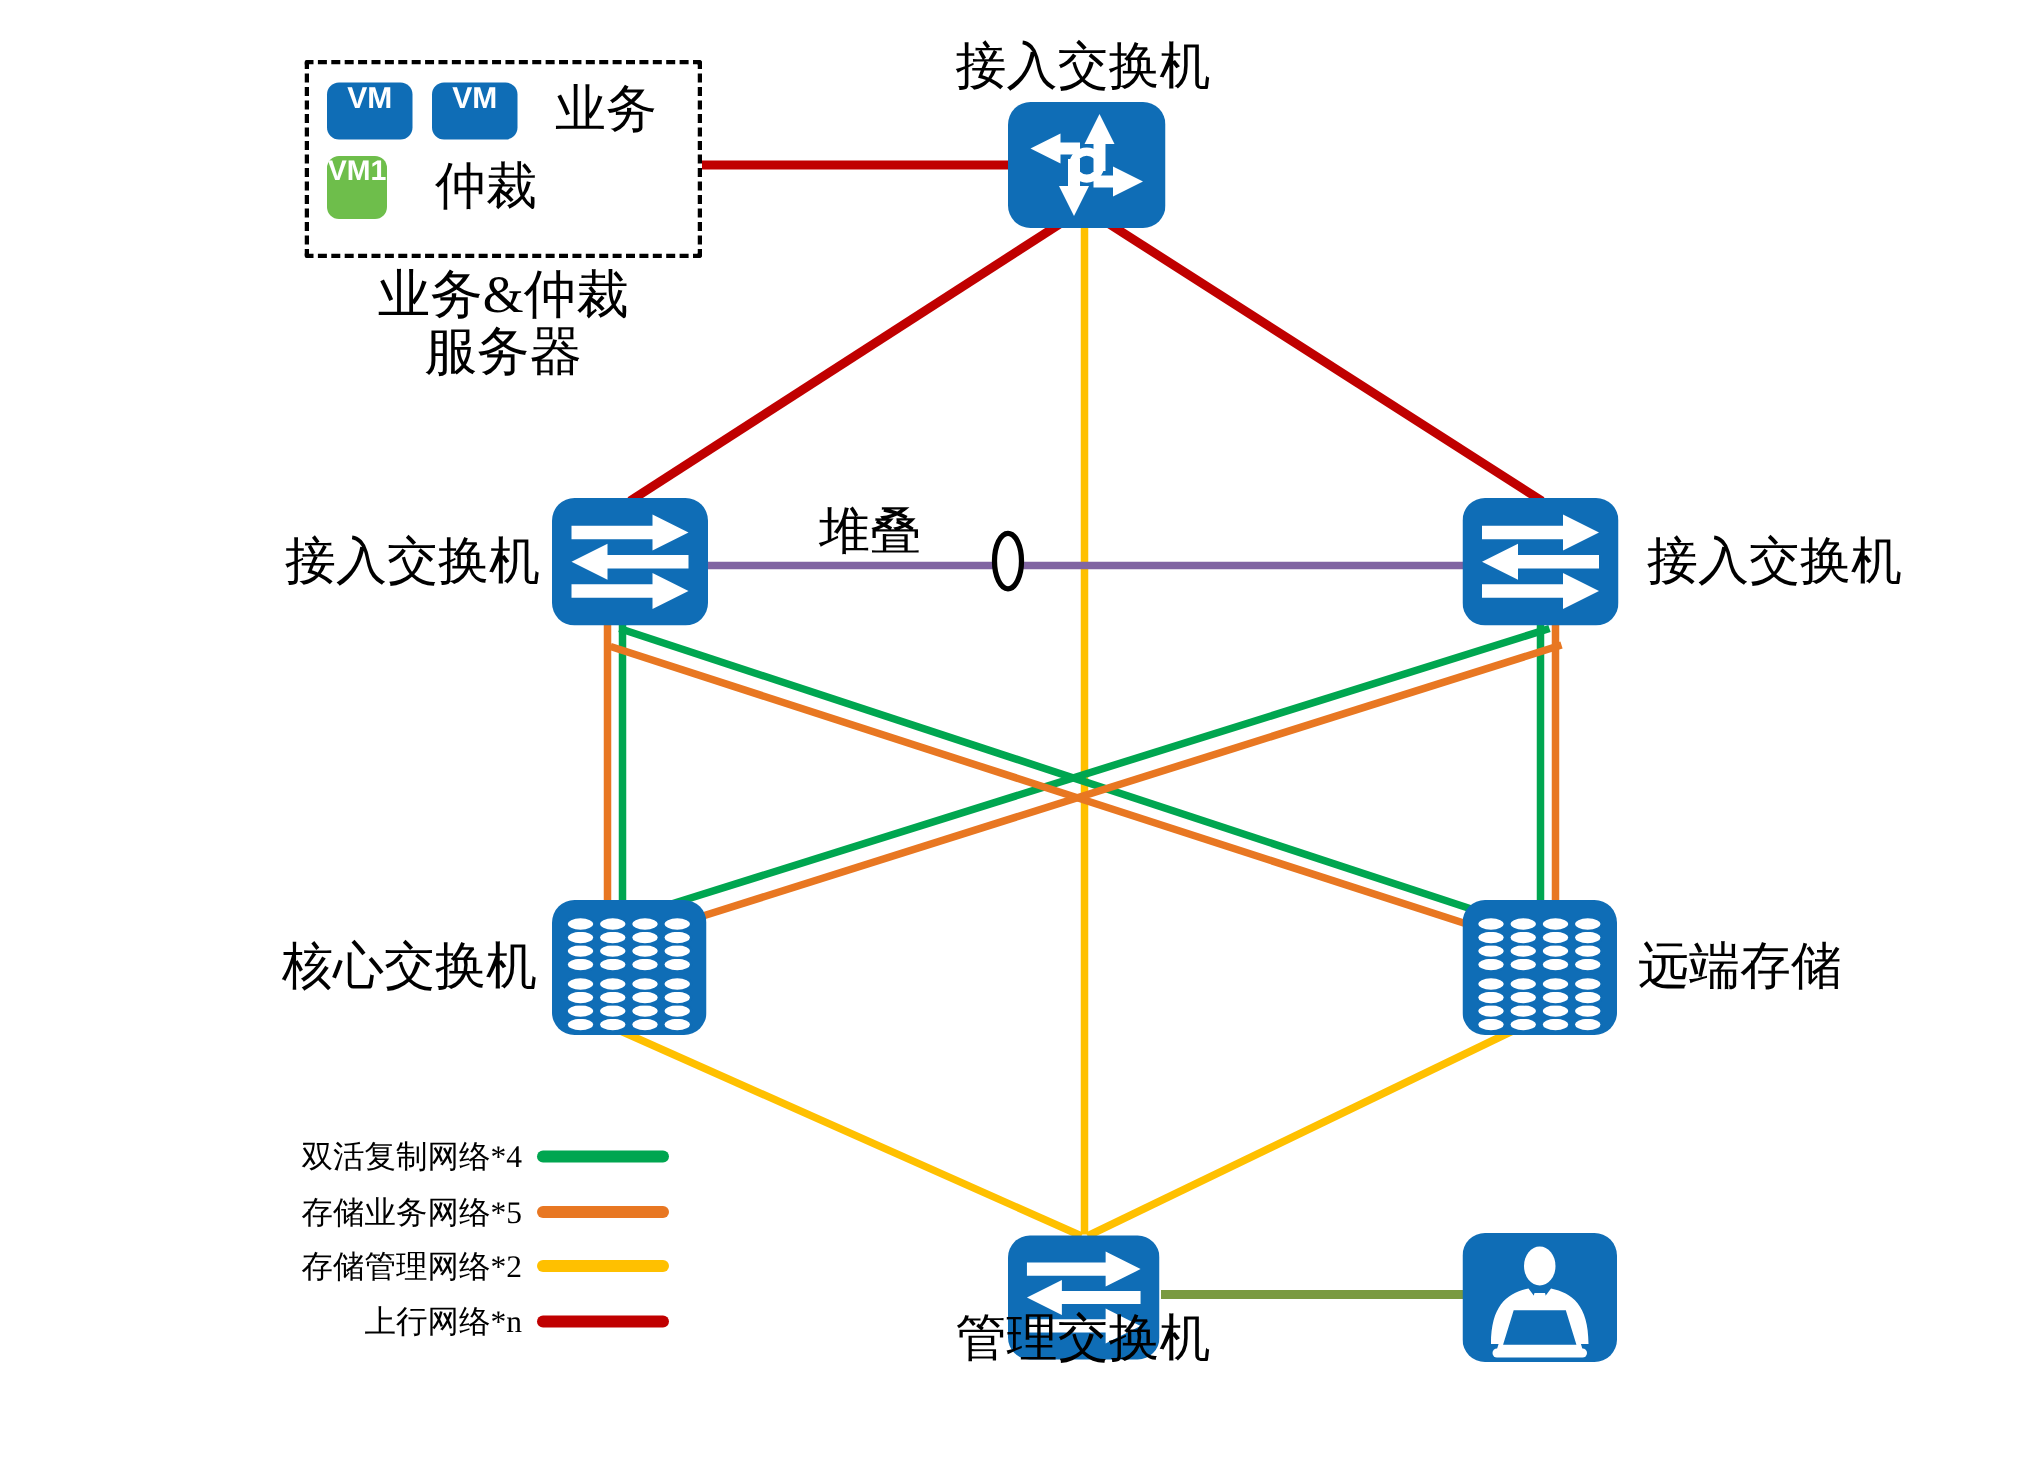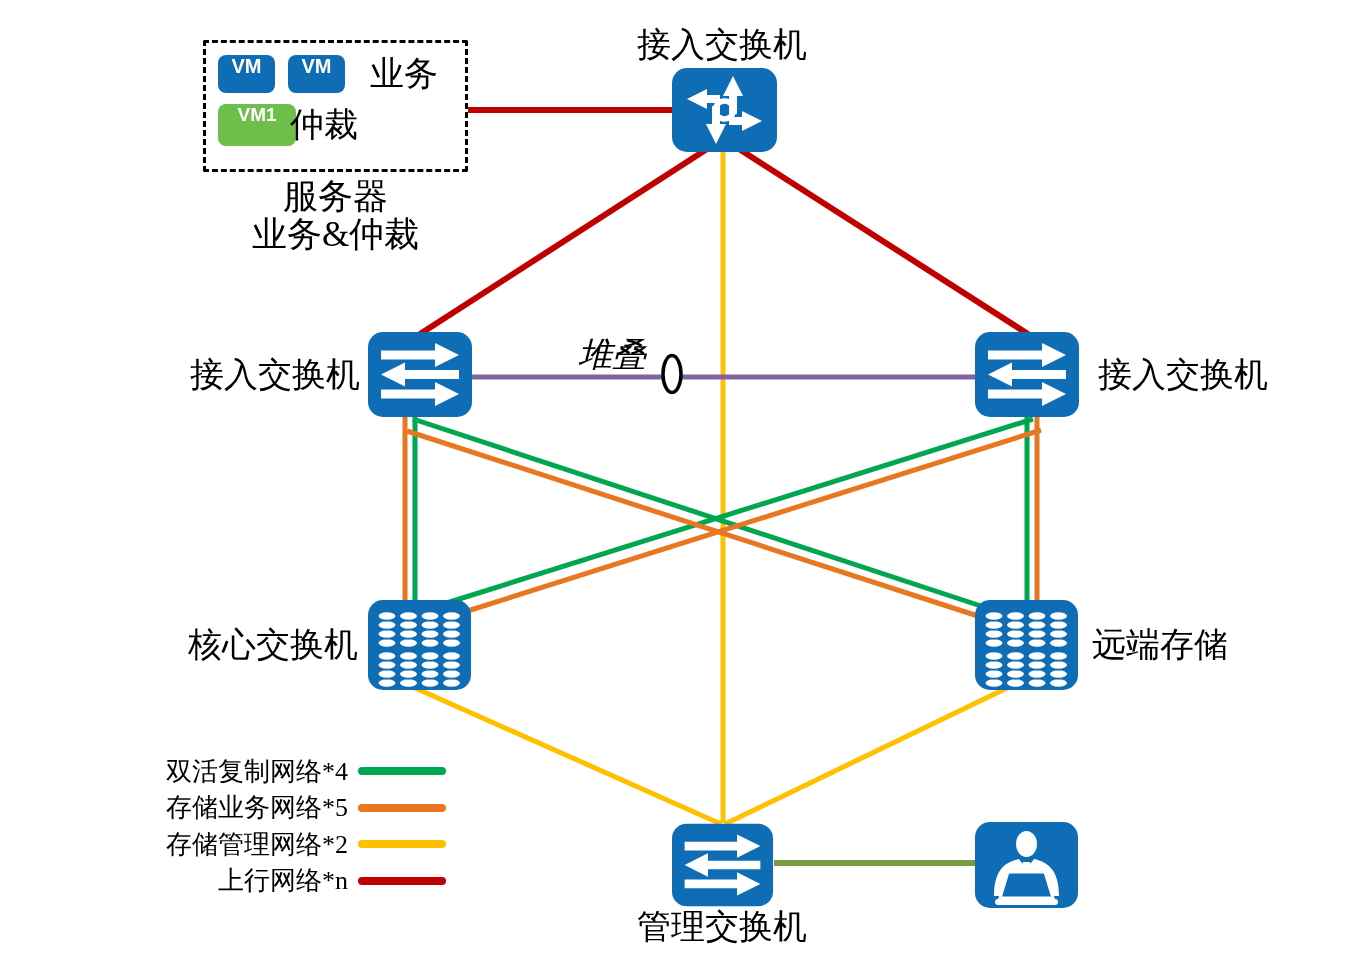--- a/index.html
+++ b/index.html
@@ -17,21 +17,21 @@
   
   .server-box{position:absolute;left:203px;top:40px;width:259px;height:126px;
     border:3px dashed #000;border-radius:2px;}
   .vm{position:absolute;border-radius:8px;color:#fff;display:flex;align-items:flex-start;justify-content:center;
     font-family:"Liberation Sans", sans-serif;font-weight:bold;}
   .vm.blue{background:var(--blue);}
   .vm.green{background:var(--vm_green);}
   
   .legend{position:absolute;left:112px;top:753px;}
   .legend-row{display:flex;align-items:center;height:36.5px;}
-  .legend-label{display:inline-block;width:236px;text-align:right;font-size:26px;white-space:nowrap;}
+  .legend-label{display:inline-block;width:236px;text-align:right;font-size:21px;white-space:nowrap;}
   .legend-swatch{display:inline-block;width:88px;height:8px;border-radius:4px;margin-left:10px;}
   
   .ln-red{stroke:var(--red);}
   .ln-yellow{stroke:var(--yellow);}
   .ln-green{stroke:var(--green);}
   .ln-orange{stroke:var(--orange);}
   .ln-purple{stroke:var(--purple);}
   .ln-olive{stroke:var(--olive);}
   .icon-bg{fill:var(--blue);}
   .wht{fill:#fff;}
@@ -69,28 +69,28 @@
     <ellipse cx="672" cy="374" rx="9" ry="18.5" fill="#fff" stroke="#000" stroke-width="3.5"></ellipse>
   </svg>
 
   <div class="server-box"></div>
   <div class="vm blue" style="left:218px;top:55px;width:57px;height:38px;font-size:20px;">
       <span>VM</span>
     </div>
   <div class="vm blue" style="left:288px;top:55px;width:57px;height:38px;font-size:20px;">
       <span>VM</span>
     </div>
-  <div class="vm green" style="left:218px;top:104px;width:78px;height:42px;font-size:19px;">
+  <div class="vm green" style="left:218px;top:104px;width:40px;height:42px;font-size:19px;">
       <span>VM1</span>
     </div>
   <div class="lbl" style="left:370px;top:55px;height:38px;line-height:38px;">业务</div>
   <div class="lbl" style="left:290px;top:104px;height:42px;line-height:42px;">仲裁</div>
   <div class="caption" style="left:203px;top:178px;width:265px;">
+    <div>业务&amp;仲裁</div>
     <div>服务器</div>
-    <div>业务&amp;仲裁</div>
   </div>
 
   <div class="lbl center" style="left:612px;top:26px;width:220px;">接入交换机</div>
   <div class="node-icon" style="left:672px;top:68px;">
     <svg width="105" height="84" viewBox="0 0 105 84">
       <rect class="icon-bg" width="105" height="84" rx="15"></rect>
       <line x1="61" y1="46" x2="61" y2="26" class="wht-stroke" stroke-width="8"></line>
       <polygon class="wht" points="51,28 71,28 61,8"></polygon>
       <line x1="48" y1="31" x2="33" y2="31" class="wht-stroke" stroke-width="8"></line>
       <polygon class="wht" points="35,21 35,41 15,31"></polygon>
@@ -121,21 +121,21 @@
       <rect class="icon-bg" width="104" height="85" rx="15"></rect>
       <line x1="13" y1="23" x2="69" y2="23" class="wht-stroke" stroke-width="9"></line>
       <polygon class="wht" points="67,11 91,23 67,35"></polygon>
       <line x1="91" y1="42.5" x2="35" y2="42.5" class="wht-stroke" stroke-width="9"></line>
       <polygon class="wht" points="37,30.5 13,42.5 37,54.5"></polygon>
       <line x1="13" y1="62" x2="69" y2="62" class="wht-stroke" stroke-width="9"></line>
       <polygon class="wht" points="67,50 91,62 67,74"></polygon>
     </svg>
   </div>
 
-  <div class="lbl" style="left:578px;top:336px;font-style:italic;">堆叠</div>
+  <div class="lbl" style="left:546px;top:336px;">堆叠</div>
 
   <div class="lbl right" style="left:158px;top:626px;width:200px;">核心交换机</div>
   <div class="node-icon" style="left:368px;top:600px;">
     <svg width="103" height="90" viewBox="0 0 103 90">
       <rect class="icon-bg" width="103" height="90" rx="15"></rect>
       <g fill="#fff" stroke="var(--blue)" stroke-width="1.6">
         <ellipse cx="19" cy="43" rx="9.3" ry="4.6"></ellipse>
           <ellipse cx="19" cy="34" rx="9.3" ry="4.6"></ellipse>
           <ellipse cx="19" cy="25" rx="9.3" ry="4.6"></ellipse>
           <ellipse cx="19" cy="16" rx="9.3" ry="4.6"></ellipse>
@@ -216,21 +216,21 @@
     <svg width="101" height="86" viewBox="0 0 104 85">
       <rect class="icon-bg" width="104" height="85" rx="15"></rect>
       <line x1="13" y1="23" x2="69" y2="23" class="wht-stroke" stroke-width="9"></line>
       <polygon class="wht" points="67,11 91,23 67,35"></polygon>
       <line x1="91" y1="42.5" x2="35" y2="42.5" class="wht-stroke" stroke-width="9"></line>
       <polygon class="wht" points="37,30.5 13,42.5 37,54.5"></polygon>
       <line x1="13" y1="62" x2="69" y2="62" class="wht-stroke" stroke-width="9"></line>
       <polygon class="wht" points="67,50 91,62 67,74"></polygon>
     </svg>
   </div>
-  <div class="lbl center" style="left:602px;top:908px;width:240px;">管理交换机</div>
+  <div class="lbl center" style="left:602px;top:874px;width:240px;">管理交换机</div>
 
   <div class="node-icon" style="left:975px;top:822px;">
     <svg width="103" height="86" viewBox="0 0 103 86">
       <rect class="icon-bg" width="103" height="86" rx="15"></rect>
       <ellipse cx="51.5" cy="22" rx="10.5" ry="13" fill="#fff"></ellipse>
       <path d="M 19,74 C 19,48 30,40 44,37 L 51.5,47 L 59,37 C 73,40 84,48 84,74 Z" fill="#fff"></path>
       <polygon points="48,40 55,40 57,47 51.5,60 46,47" fill="#fff"></polygon>
       <polygon points="33,50 70,50 78,76 25,76" fill="var(--blue)" stroke="#fff" stroke-width="3"></polygon>
       <rect x="20" y="77" width="63" height="6" rx="3" fill="#fff"></rect>
     </svg>

